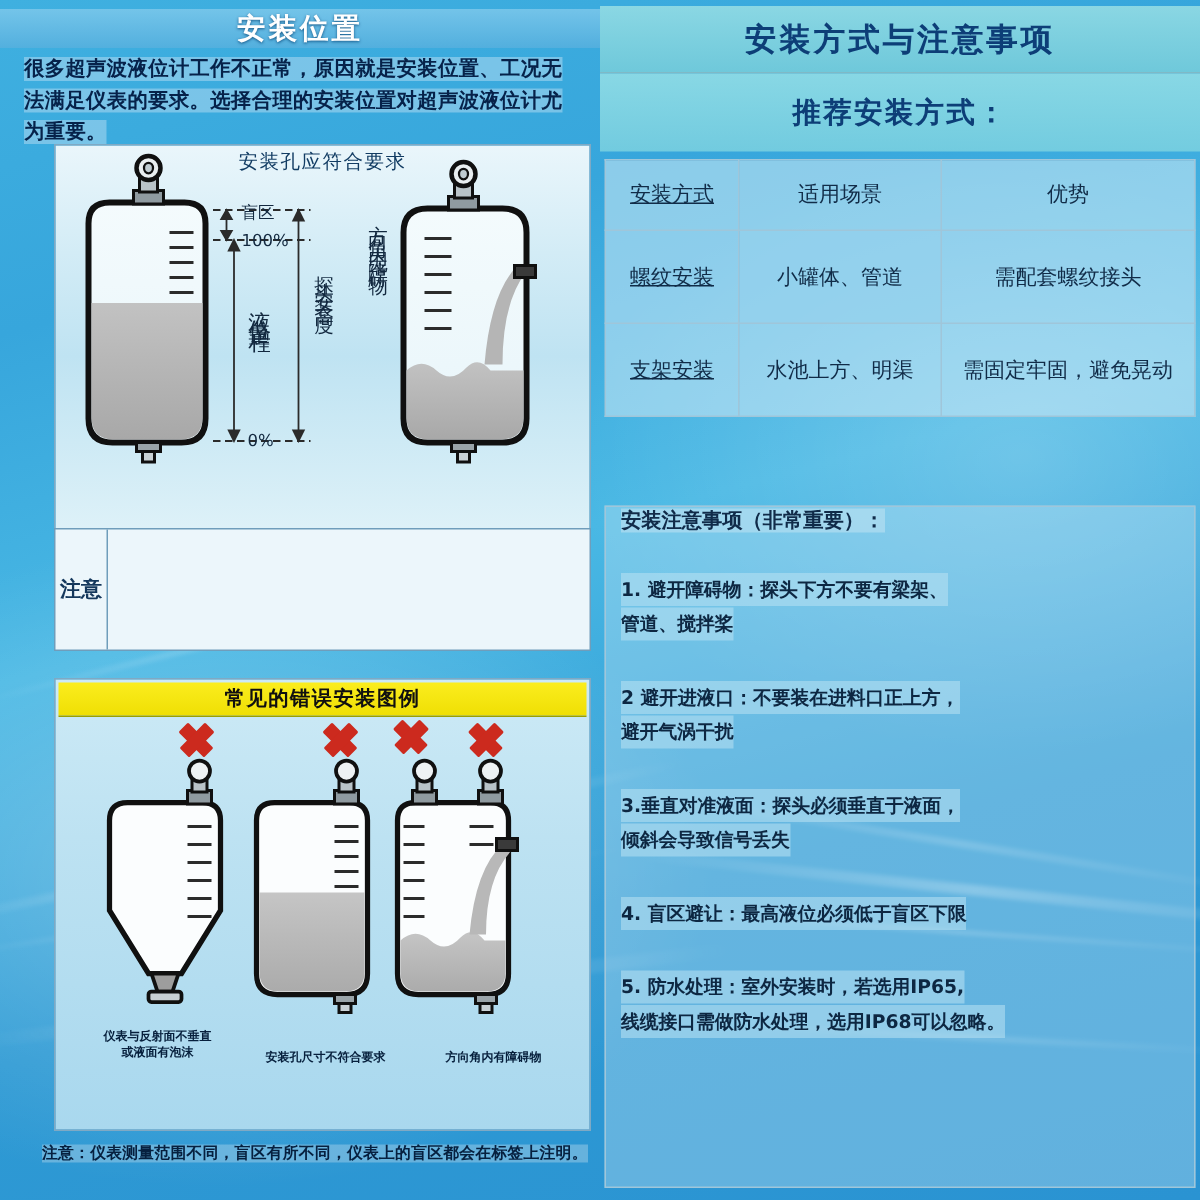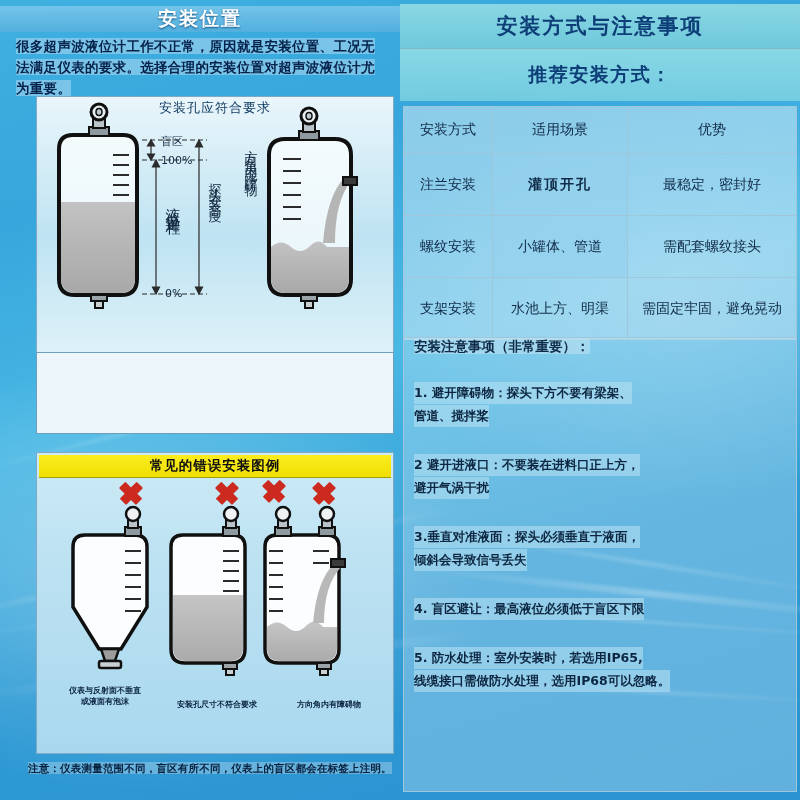--- a/index.html
+++ b/index.html
@@ -113,21 +113,21 @@
   table.rtab{
     position:absolute;left:3px;top:106px;width:394px;border-collapse:collapse;
     table-layout:fixed;
   }
   table.rtab td{
     border:1px solid #9fc6da;text-align:center;color:#112c48;
     background:rgba(205,234,246,.55);
   }
   table.rtab tr.head td{height:44px;font-size:14px;background:rgba(196,230,244,.6);}
   table.rtab tr.body td{height:59px;font-size:14px;}
-  table.rtab td.col0{width:86px;font-size:13px;}
+  table.rtab td.col0{width:86px;font-size:13px;text-decoration:underline;}
   table.rtab td.col1{width:132px;}
   table.rtab td.col2{width:auto;font-size:13px;}
   td.hl{background:rgba(160,214,238,.85)!important;}
   td.big{font-size:24px;font-weight:bold;letter-spacing:2px;color:#111;}
 
   .rnotes{
     position:absolute;left:3px;top:337px;width:394px;height:455px;
     border:1px solid #9fc6da;background:rgba(200,232,245,.35);
     padding:0 10px 0 10px;box-sizing:border-box;
   }
@@ -254,20 +254,21 @@
         <text x="124" y="48" font-size="11" fill="#12283f" font-family="'DejaVu Sans',sans-serif">盲区</text>
         <text x="124" y="67" font-size="11" fill="#12283f" font-family="'DejaVu Sans',sans-serif">100%</text>
         <text x="128" y="200" font-size="11" fill="#12283f" font-family="'DejaVu Sans',sans-serif">0%</text>
         <text x="136" y="98" font-size="15" fill="#12283f" writing-mode="tb" letter-spacing="5" font-family="'DejaVu Sans',sans-serif">液位量程</text>
         <text x="178" y="76" font-size="13" fill="#12283f" writing-mode="tb" letter-spacing="5" font-family="'DejaVu Sans',sans-serif">探头安装高度</text>
         <text x="214" y="42" font-size="13" fill="#12283f" writing-mode="tb" letter-spacing="5" font-family="'DejaVu Sans',sans-serif">方向角内无障碍物</text>
       </svg>
     </div>
 
     <div class="noteBox">
+      <div class="lbl">注意</div>
     </div>
 
     <div class="panelB">
       <div class="yellowbar">
         <div class="t">常见的错误安装图例</div>
       </div>
 
       <svg width="356" height="210" viewBox="0 0 356 210" style="position:absolute;left:0;top:26px">
         <defs>
           <linearGradient id="liq2" x1="0" y1="0" x2="0" y2="1">
@@ -387,25 +388,20 @@
     </div>
 
     <table class="rtab">
       <tbody>
           <tr class="head">
         <td class="col0">安装方式</td>
         <td class="col1">适用场景</td>
         <td class="col2">优势</td>
       </tr>
       <tr class="body">
-        <td class="col0">注兰安装</td>
-        <td class="col1 hl big">灌顶开孔</td>
-        <td class="col2">最稳定，密封好</td>
-      </tr>
-      <tr class="body">
         <td class="col0">螺纹安装</td>
         <td class="col1 hl">小罐体、管道</td>
         <td class="col2">需配套螺纹接头</td>
       </tr>
       <tr class="body">
         <td class="col0">支架安装</td>
         <td class="col1">水池上方、明渠</td>
         <td class="col2">需固定牢固，避免晃动</td>
       </tr>
     </tbody>

